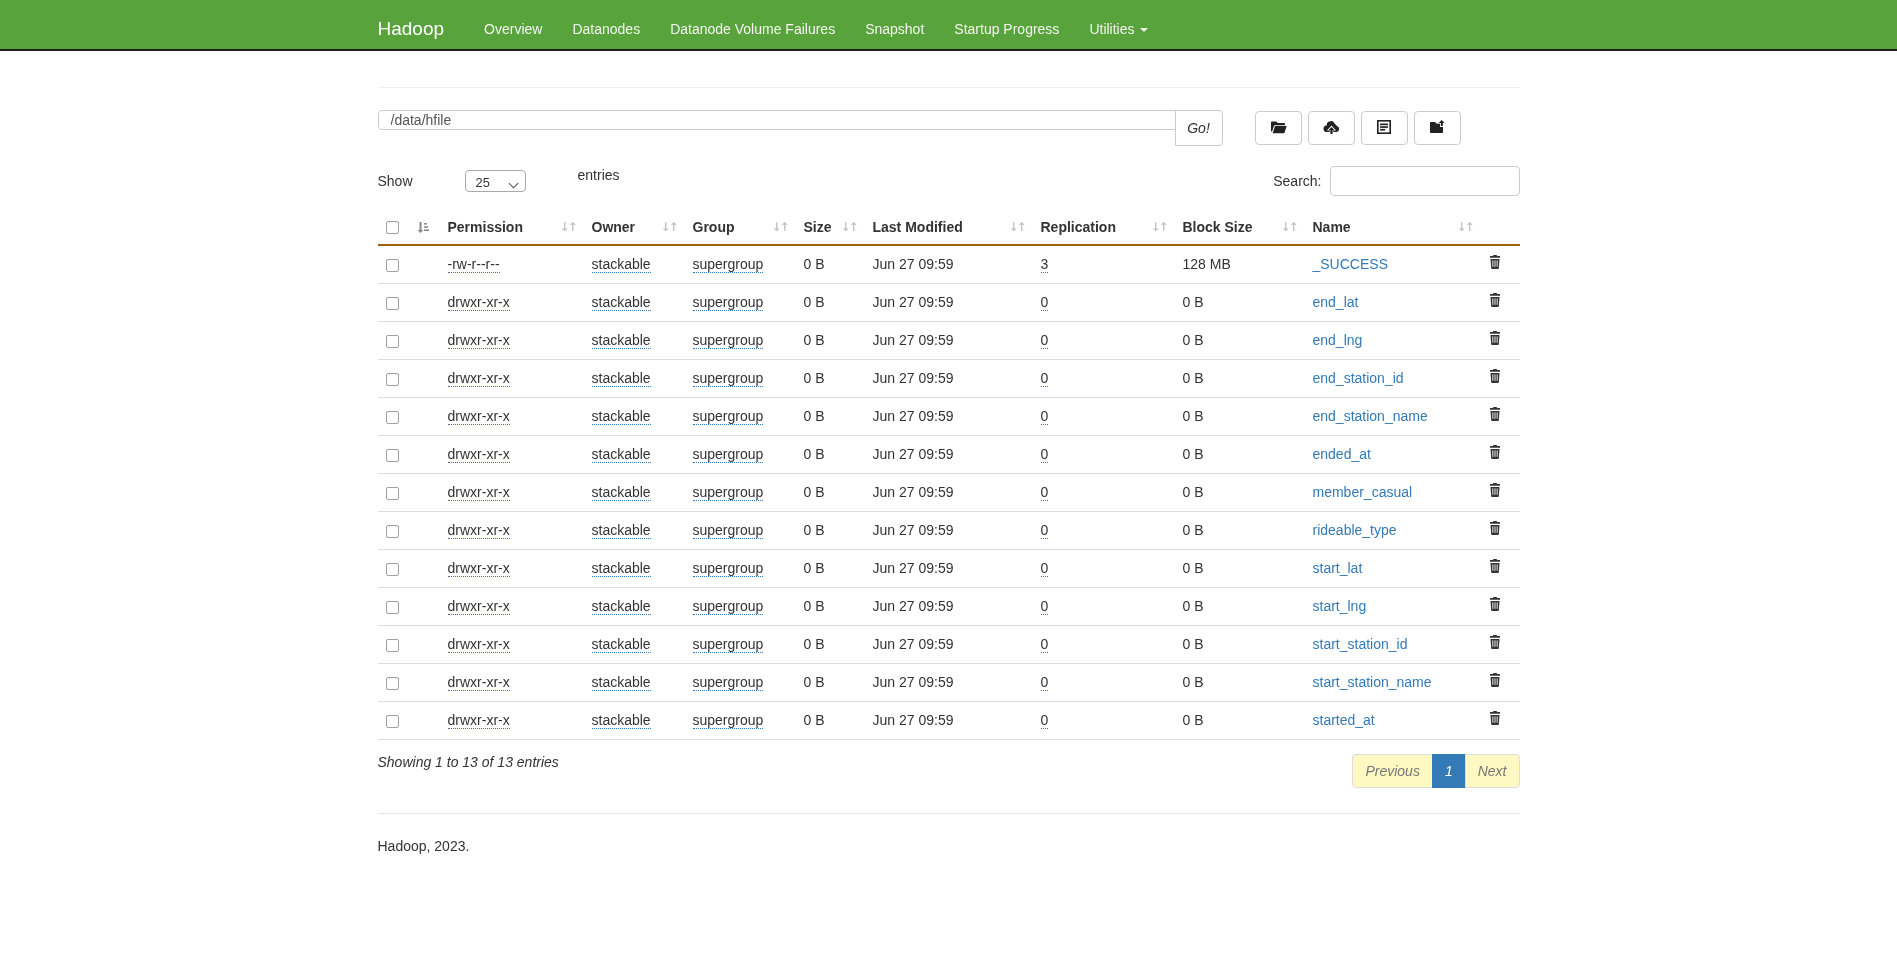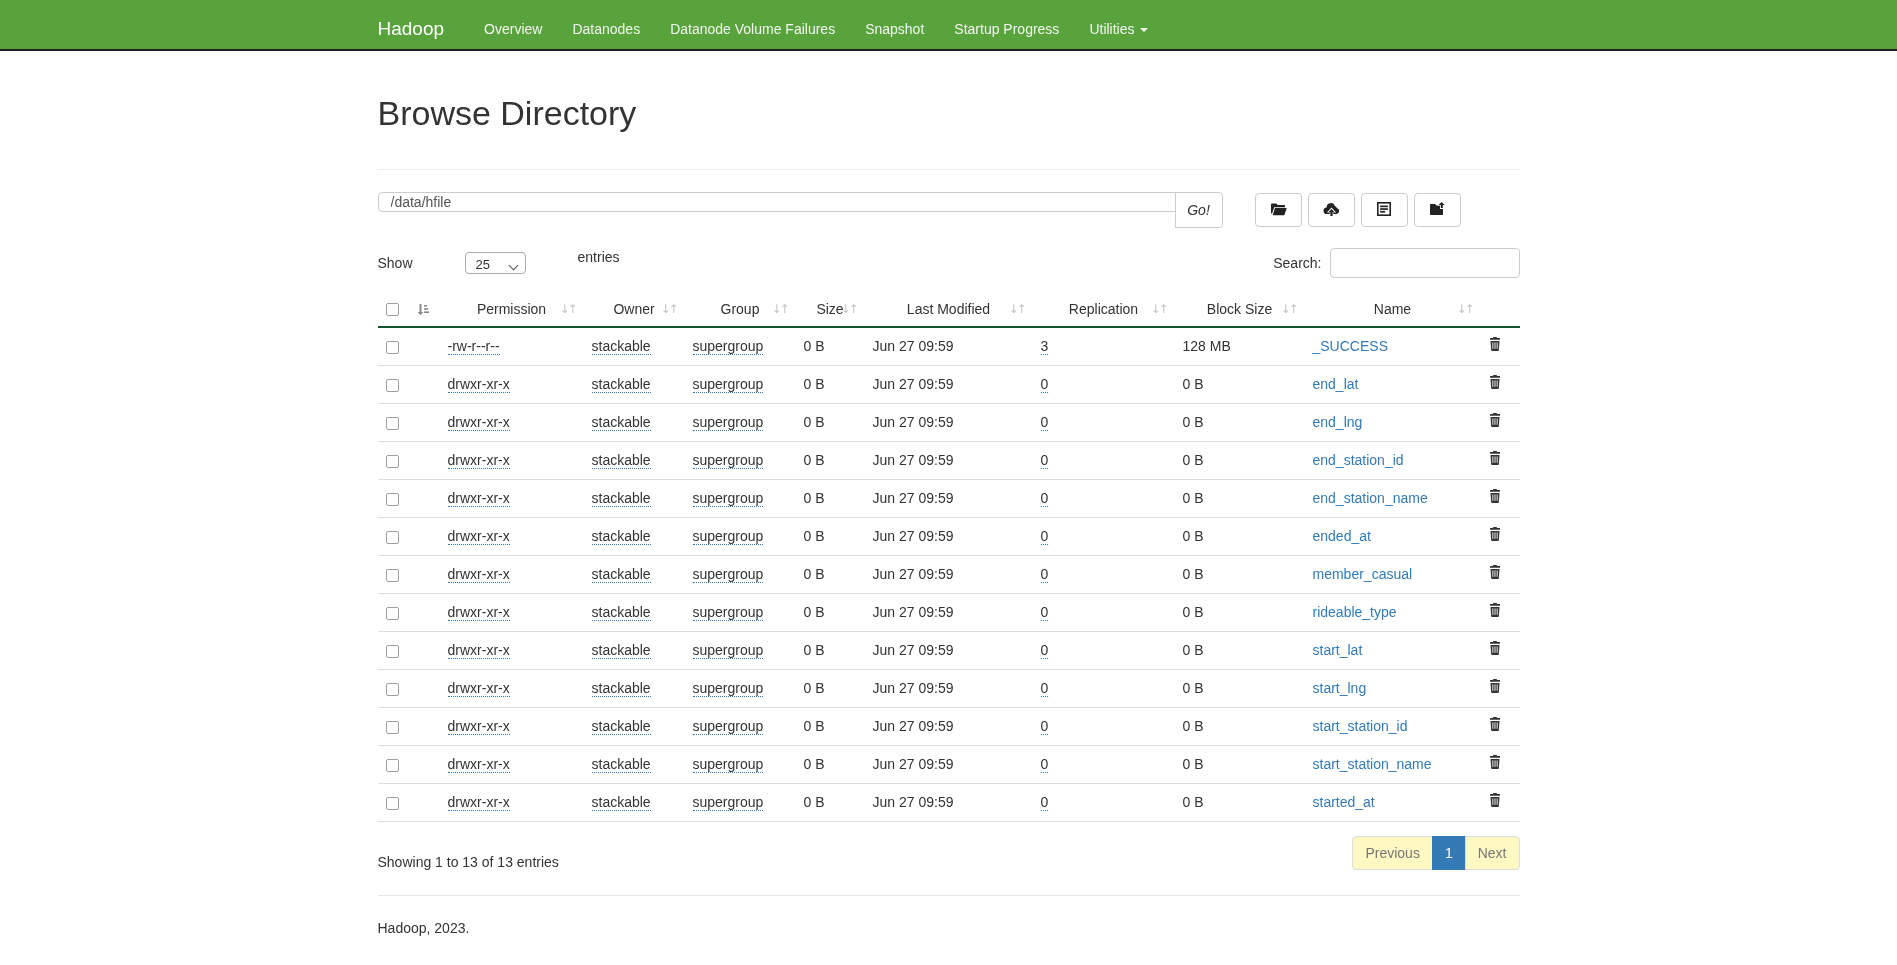--- a/index.html
+++ b/index.html
@@ -152,25 +152,25 @@
   }
 
   
   table.dir-table {
     width: 100%;
     border-collapse: collapse;
     table-layout: fixed;
     border-bottom: 1px solid #ddd;
   }
   .dir-table th {
-    text-align: center;
-    font-weight: 400;
+    text-align: left;
+    font-weight: 700;
     font-size: 14px;
     padding: 8px;
-    border-bottom: 2px solid #14532d;
+    border-bottom: 2px solid #a16207;
     position: relative;
     line-height: 18px;
     cursor: pointer;
     white-space: nowrap;
   }
   .dir-table td {
     padding: 9px 8px;
     border-top: 1px solid #ddd;
     font-size: 14px;
     line-height: 19px;
@@ -205,21 +205,22 @@
     cursor: pointer;
   }
   .name-link { color: #337ab7; text-decoration: none; cursor: pointer; }
   .trash-btn { cursor: pointer; display: inline-flex; }
 
   
   .dt-footer {
     margin-top: 14px;
     display: flex;
     justify-content: space-between;
-    align-items: flex-end;
+    align-items: flex-start;
+    font-style: italic;
   }
   .dt-info { font-size: 14px; color: #333; }
   .pagination { display: flex; list-style: none; margin: 0; padding: 0; }
   .pagination li {
     border: 1px solid #ddd;
     background: #fef9c3;
     padding: 7px 12px;
     font-size: 14px;
     color: #777;
     cursor: pointer;
@@ -249,21 +250,20 @@
       <li class="nav-item">Snapshot</li>
       <li class="nav-item">Startup Progress</li>
       <li class="nav-item">
         <span>Utilities</span><span class="caret"></span>
       </li>
     </ul>
   </div>
 </nav>
 
 <div class="container">
-  <h1 class="page-title">Browse Directory</h1>
   <hr class="title-rule">
 
   <div class="path-row">
     <div class="input-group">
       <input class="path-input" type="text" value="/data/hfile" style="">
       <button class="go-btn">Go!</button>
     </div>
     <div class="action-group">
       <button class="icon-btn">
         <span>

